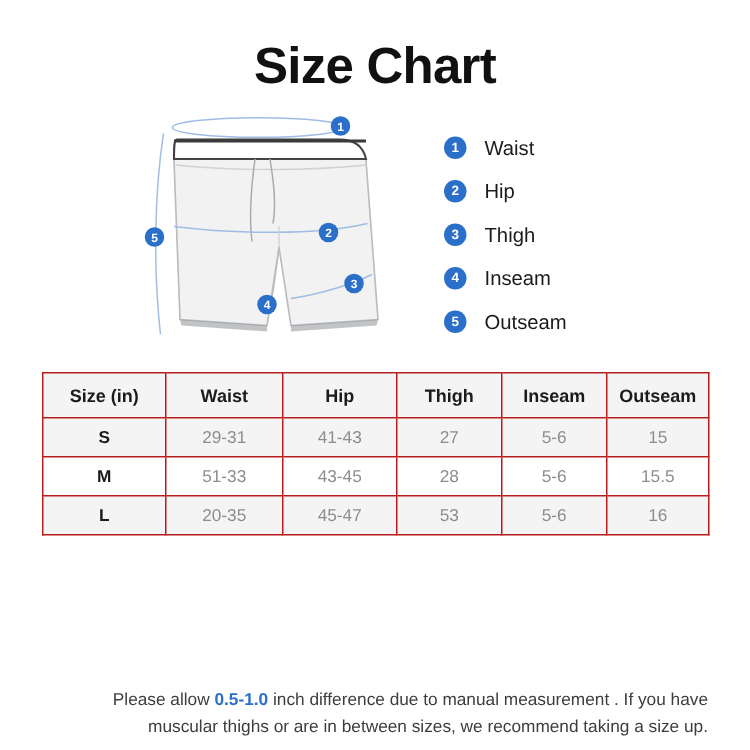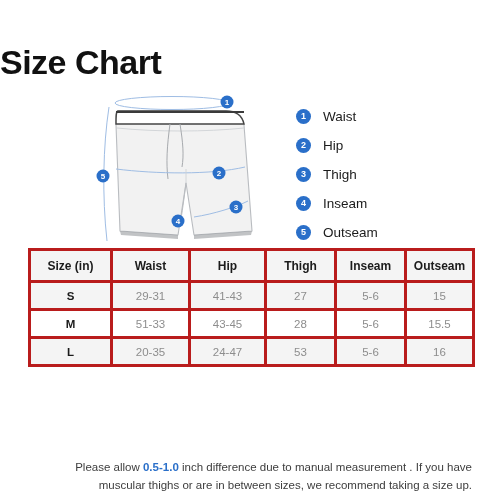--- a/index.html
+++ b/index.html
@@ -11,27 +11,27 @@
     width: 500px;
     height: 500px;
     font-family: "Liberation Sans", sans-serif;
     color: #222222;
     overflow: hidden;
     position: relative;
   }
 
   
   #page-title {
-    text-align: left;
+    text-align: center;
     font-size: 34px;
     font-weight: bold;
     letter-spacing: -0.5px;
     color: #111111;
     margin: 0;
-    padding-top: 45px;
+    padding-top: 27px;
     line-height: 1;
   }
 
   
   #diagram-band {
     position: relative;
     height: 160px;
     margin-top: 12px;
   }
 
@@ -79,21 +79,21 @@
   #size-table {
     position: absolute;
     left: 28px;
     top: 248px;
     width: 444px;
     border-collapse: collapse;
     table-layout: fixed;
   }
   #size-table th,
   #size-table td {
-    border: 3px solid #b91c1c;
+    border: 1px solid #b91c1c;
     height: 25px;
     text-align: center;
     vertical-align: middle;
     font-size: 11.5px;
     padding: 0;
   }
   #size-table th {
     background: #f4f4f4;
     color: #1b1b1b;
     font-weight: bold;
@@ -252,21 +252,21 @@
       <td class="size-cell">M</td>
       <td class="value-cell">51-33</td>
       <td class="value-cell">43-45</td>
       <td class="value-cell">28</td>
       <td class="value-cell">5-6</td>
       <td class="value-cell">15.5</td>
     </tr>
     <tr class="shaded">
       <td class="size-cell">L</td>
       <td class="value-cell">20-35</td>
-      <td class="value-cell">24-47</td>
+      <td class="value-cell">45-47</td>
       <td class="value-cell">53</td>
       <td class="value-cell">5-6</td>
       <td class="value-cell">16</td>
     </tr>
   </tbody>
 </table>
 
 <p id="footer-note"><span>Please allow </span><span class="highlight">0.5-1.0</span><span> inch difference due to manual measurement . If you have muscular thighs or are in between sizes, we recommend taking a size up.</span></p>
 
 </body></html>

